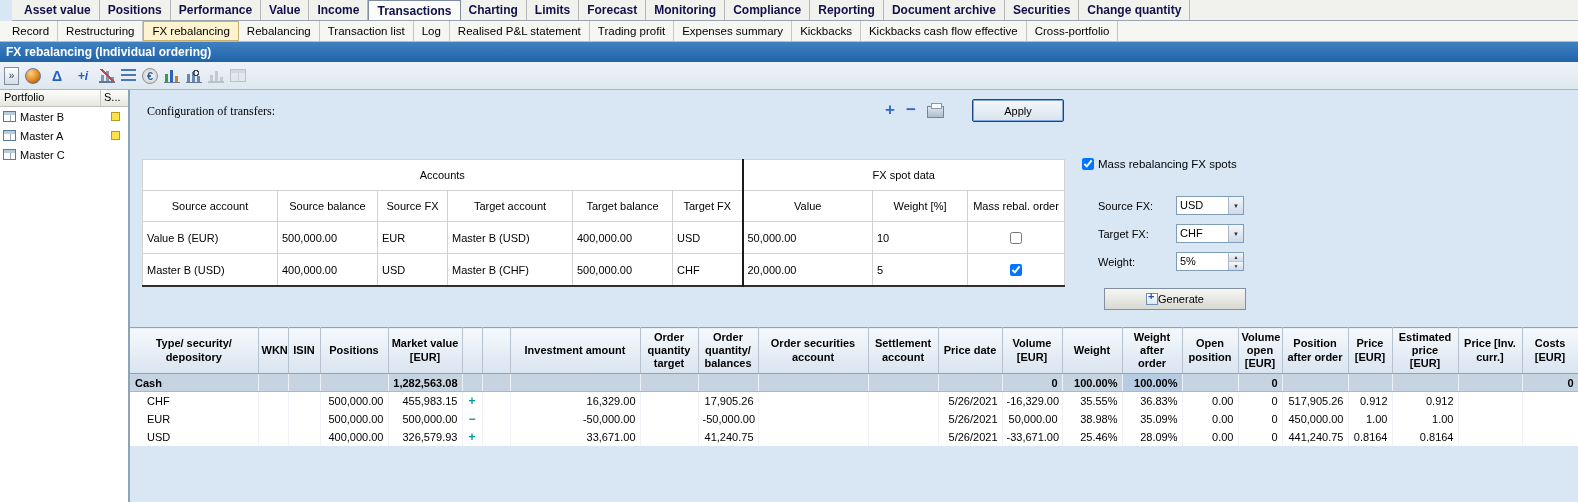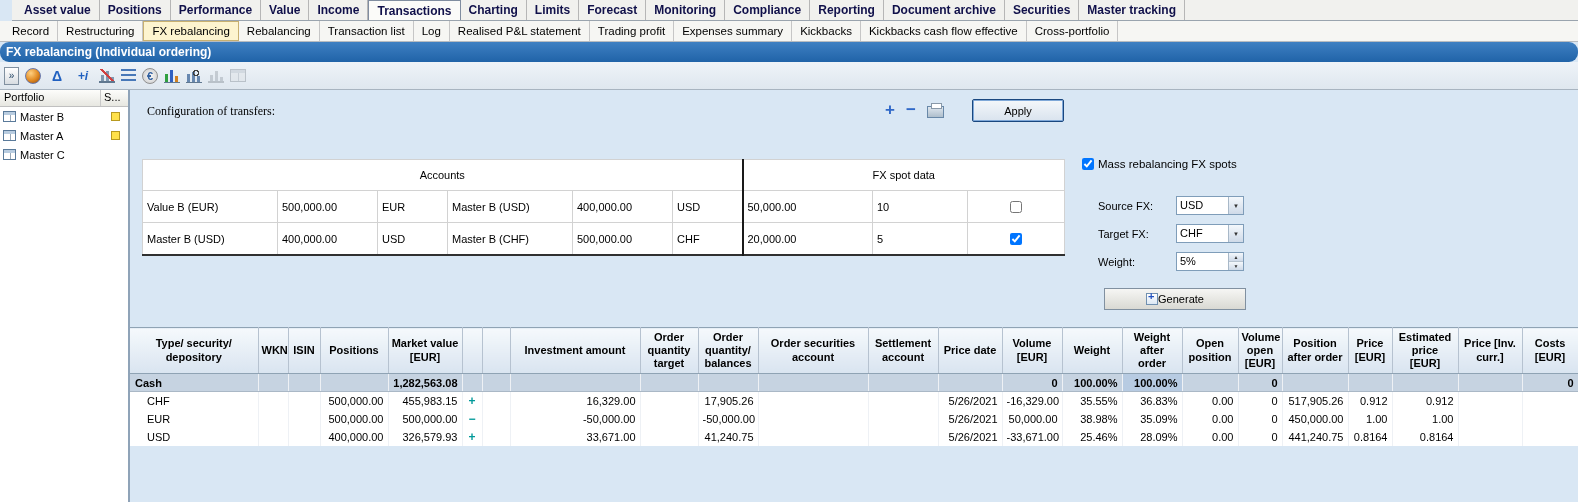--- a/index.html
+++ b/index.html
@@ -32,21 +32,21 @@
   .subtab {
     display:flex; align-items:center; padding:0 8px;
     border-right:1px solid #c6c6c6; white-space:nowrap; cursor:default;
   }
   .subtab.active { background:#fdf4cf; border:1px solid #c8b070; }
 
   
   .titlebar {
     height:20px; background:linear-gradient(#3f80c2,#2063a8);
     color:#fff; font-weight:bold; font-size:12px;
-    display:flex; align-items:center; padding-left:6px;border-radius:9px;
+    display:flex; align-items:center; padding-left:6px;
   }
 
   
   .toolbar {
     height:28px; background:linear-gradient(#eef3f8,#dfe7ef);
     border-bottom:1px solid #a8b4c0;
     display:flex; align-items:center; padding-left:4px; gap:6px;
   }
   .ticon { width:20px; height:20px; display:inline-flex; align-items:center; justify-content:center; }
   .ticon.btn { width:15px; height:18px; border:1px solid #8090a0; background:linear-gradient(#ffffff,#d8dde2); font-size:10px; color:#204060; }
@@ -194,21 +194,21 @@
       <div class="tab">Income</div>
       <div class="tab active">Transactions</div>
       <div class="tab">Charting</div>
       <div class="tab">Limits</div>
       <div class="tab">Forecast</div>
       <div class="tab">Monitoring</div>
       <div class="tab">Compliance</div>
       <div class="tab">Reporting</div>
       <div class="tab">Document archive</div>
       <div class="tab">Securities</div>
-      <div class="tab">Master tracking</div>
+      <div class="tab">Change quantity</div>
     </div>
   <div class="submenubar" id="submenubar">
       <div class="subtab">Record</div>
       <div class="subtab">Restructuring</div>
       <div class="subtab active">FX rebalancing</div>
       <div class="subtab">Rebalancing</div>
       <div class="subtab">Transaction list</div>
       <div class="subtab">Log</div>
       <div class="subtab">Realised P&amp;L statement</div>
       <div class="subtab">Trading profit</div>
@@ -277,20 +277,31 @@
             <col style="width: 100px;">
             <col style="width: 70px;">
             <col style="width: 130px;">
             <col style="width: 95px;">
             <col style="width: 97px;">
           </colgroup>
           <thead>
             <tr>
               <th class="cgroup" colspan="6">Accounts</th>
               <th class="cgroup fxsep" colspan="3">FX spot data</th>
+            </tr>
+            <tr>
+              <th class="chead">Source account</th>
+              <th class="chead">Source balance</th>
+              <th class="chead">Source FX</th>
+              <th class="chead">Target account</th>
+              <th class="chead">Target balance</th>
+              <th class="chead">Target FX</th>
+              <th class="chead fxsep">Value</th>
+              <th class="chead">Weight [%]</th>
+              <th class="chead">Mass rebal. order</th>
             </tr>
           </thead>
           <tbody>
             <tr>
               <td class="ccell">Value B (EUR)</td>
               <td class="ccell">500,000.00</td>
               <td class="ccell">EUR</td>
               <td class="ccell">Master B (USD)</td>
               <td class="ccell">400,000.00</td>
               <td class="ccell">USD</td>

